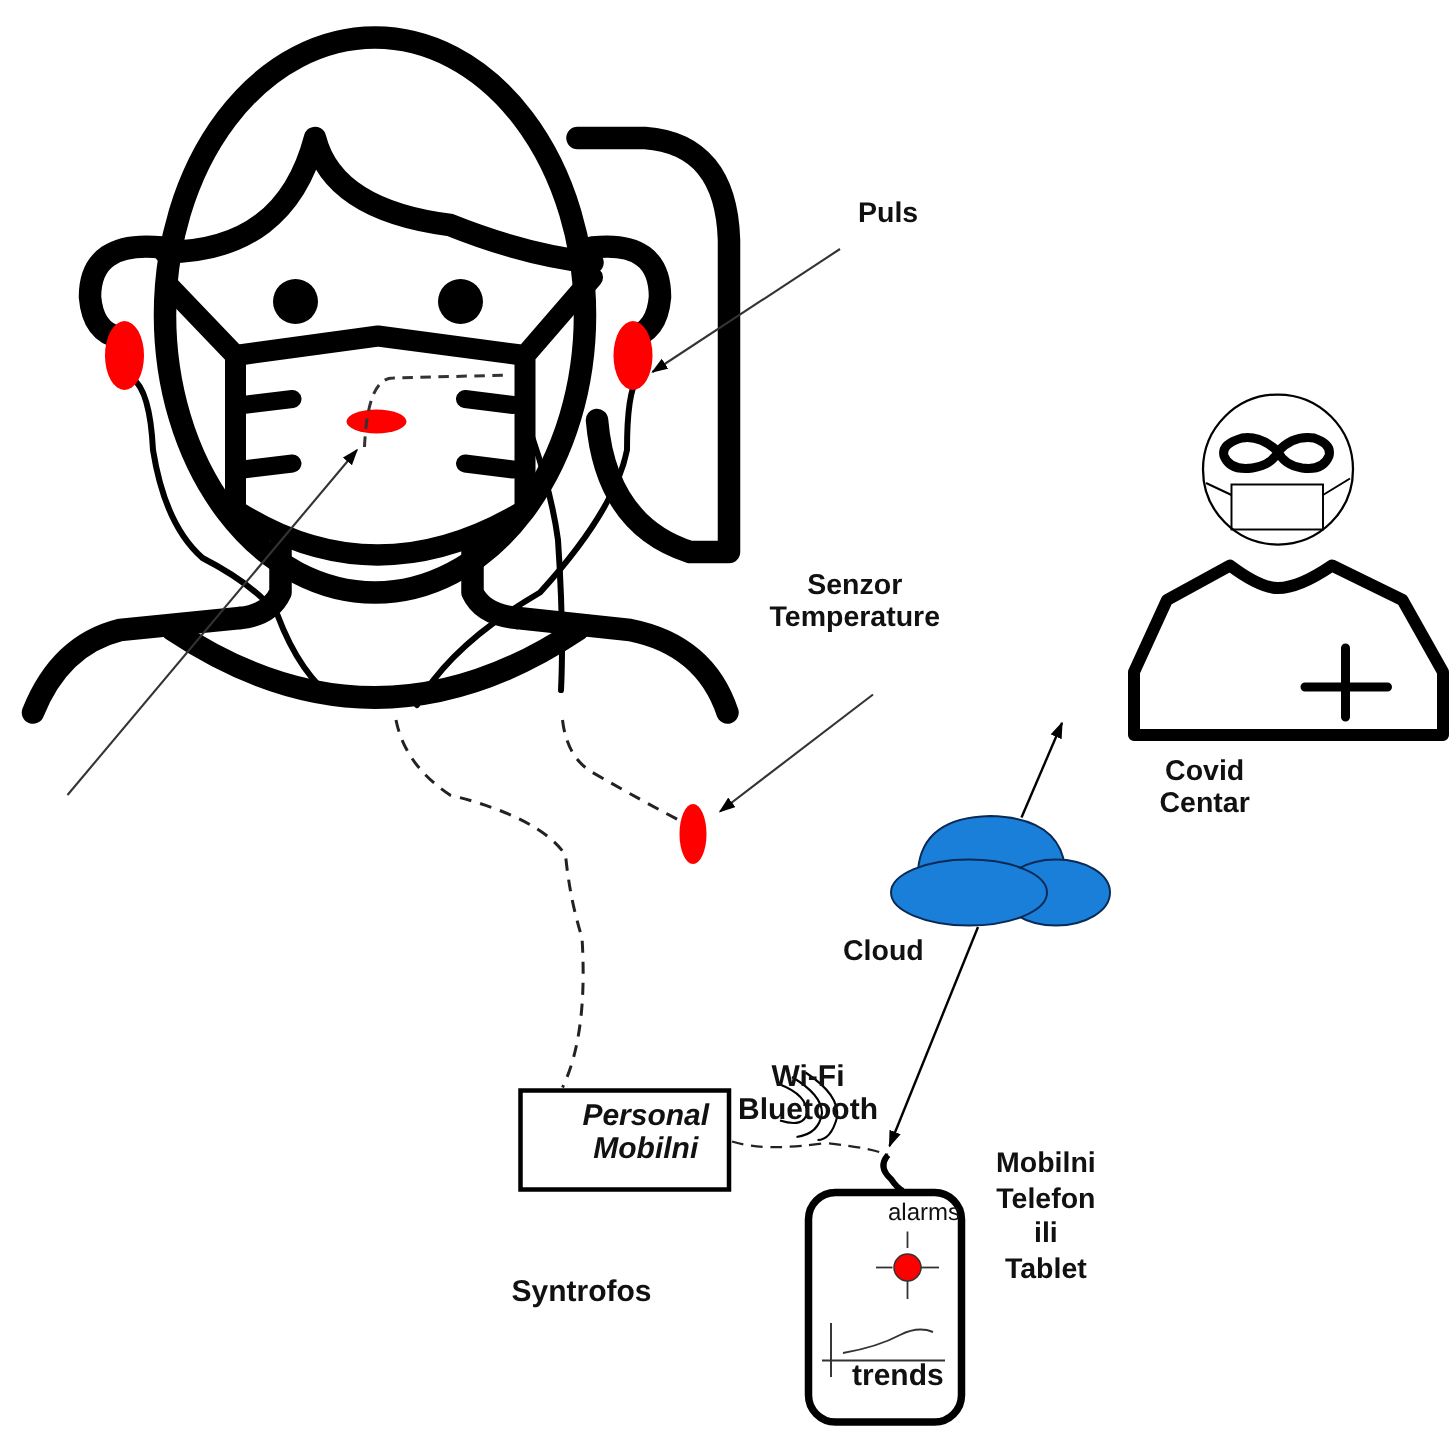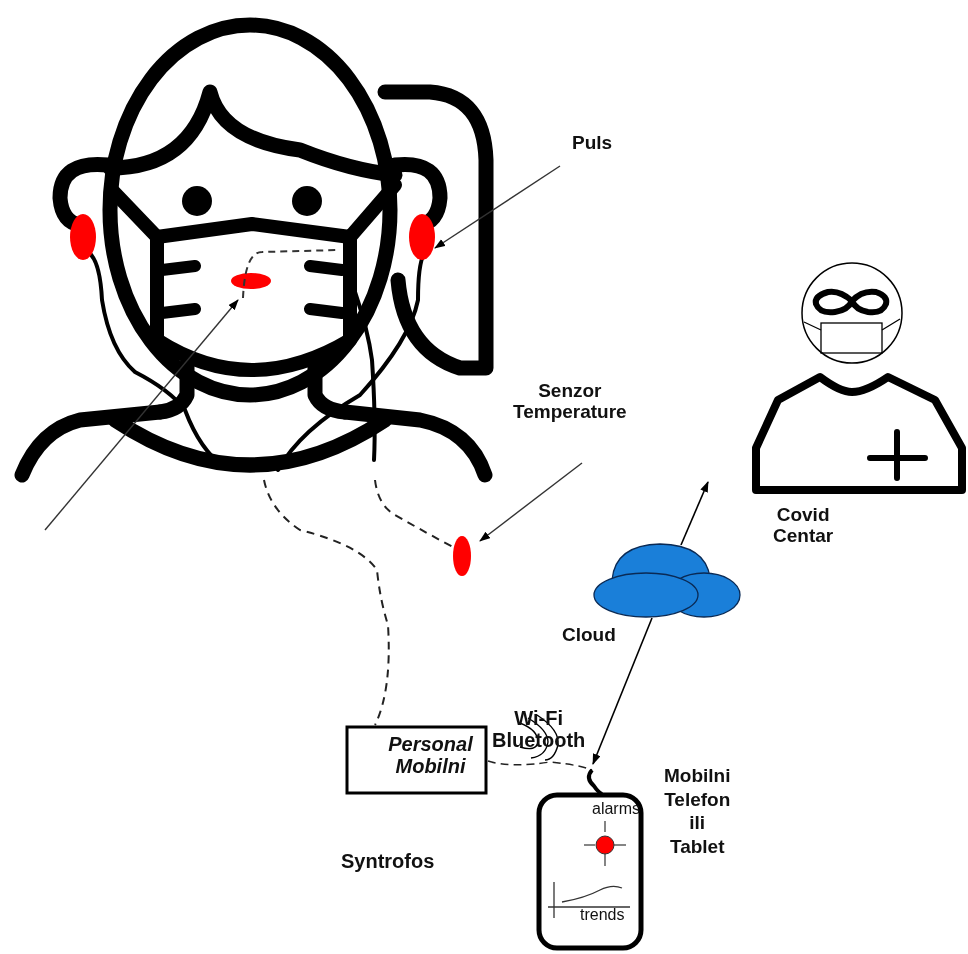--- a/index.html
+++ b/index.html
@@ -139,14 +139,14 @@
 <div class="lbl sm" style="left:341px; top:807px;">Syntrofos</div>
 
 <div class="lbl big" style="left:664px; top:764px; line-height:1.24;">
   <div>Mobilni</div>
   <div>Telefon</div>
   <div>ili</div>
   <div>Tablet</div>
 </div>
 
 <div class="lbl" style="left:562px; top:800px; font-size:16px; font-weight:normal;margin-left:30px;">alarms</div>
-<div class="lbl" style="left:580px; top:906px; font-size:16px; font-weight:normal;">trends</div>
+<div class="lbl" style="left:568px; top:906px; font-size:20px; font-weight:bold;">trends</div>
 </div>
 
 </body></html>

